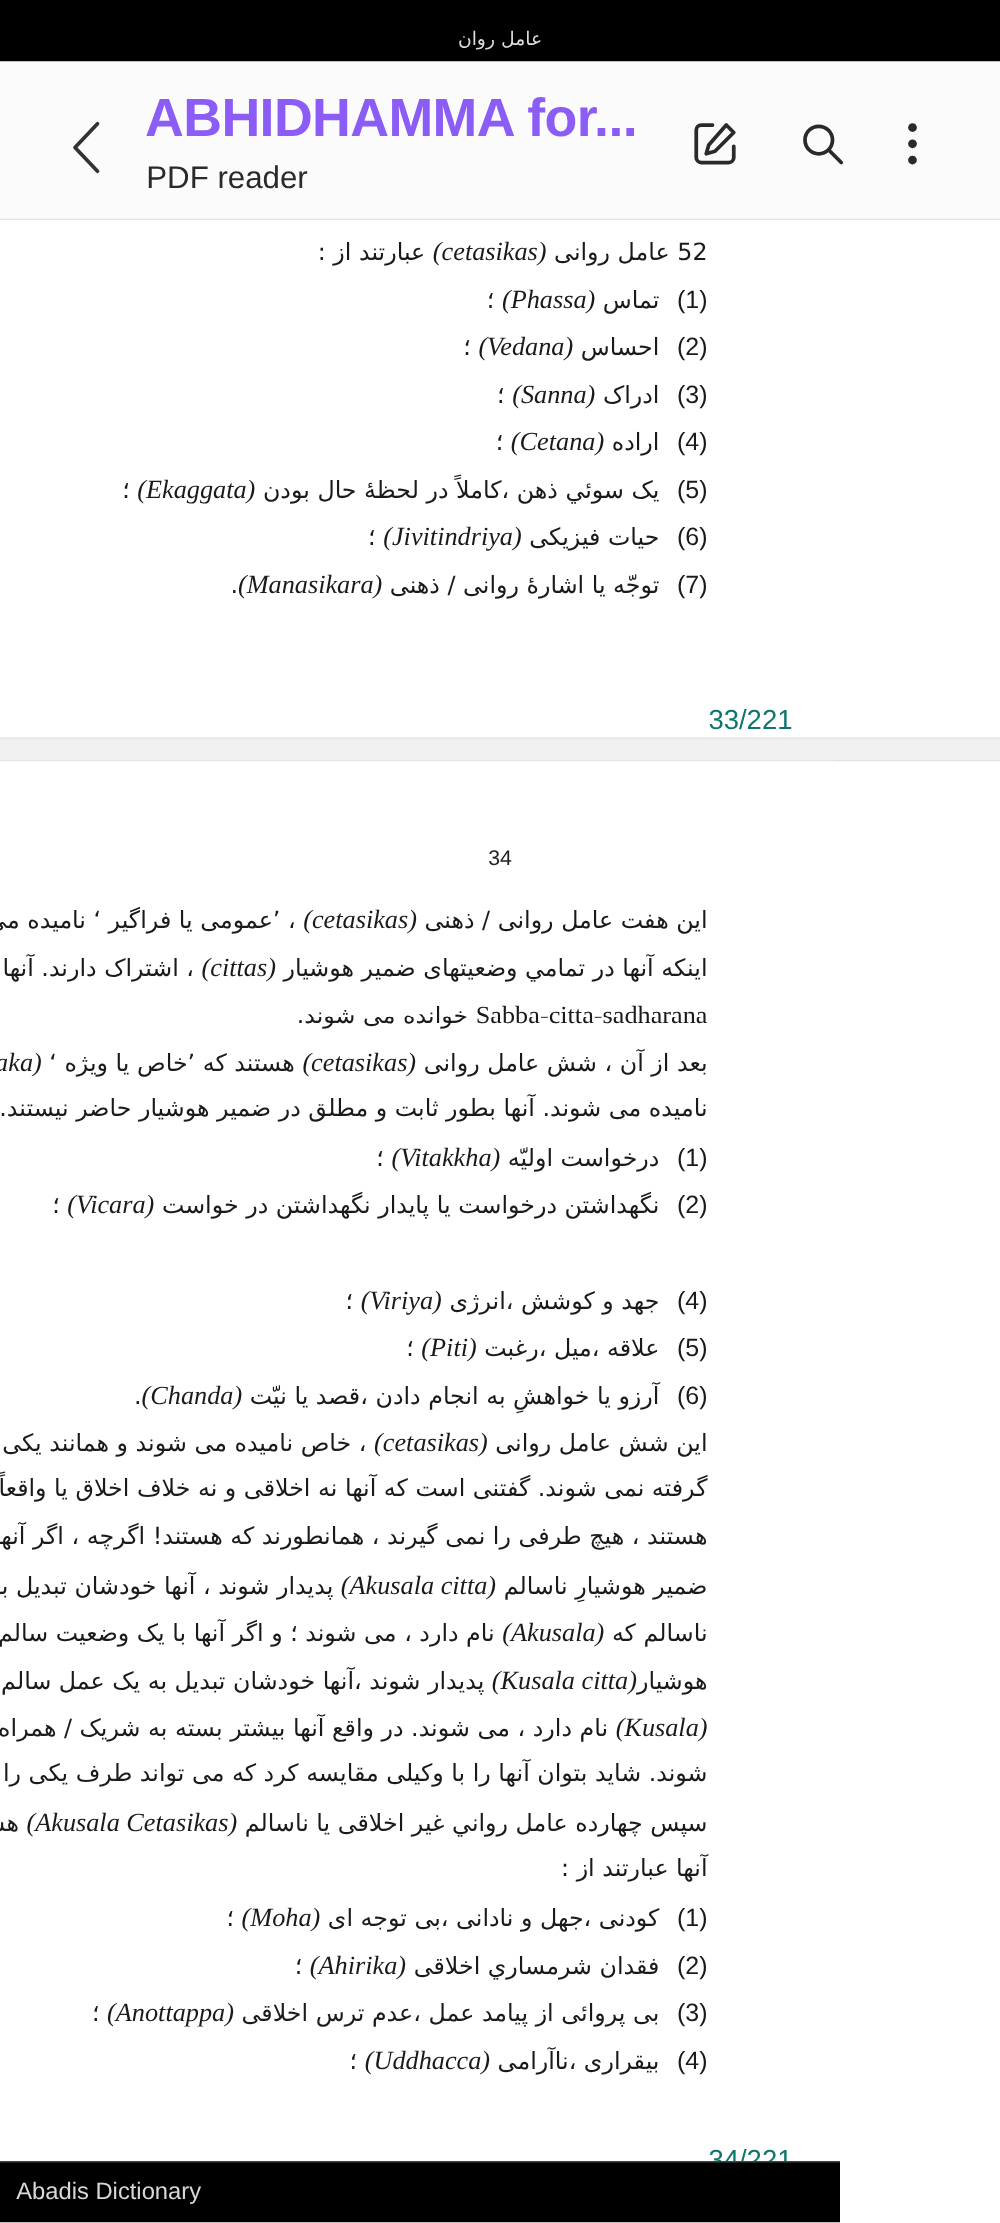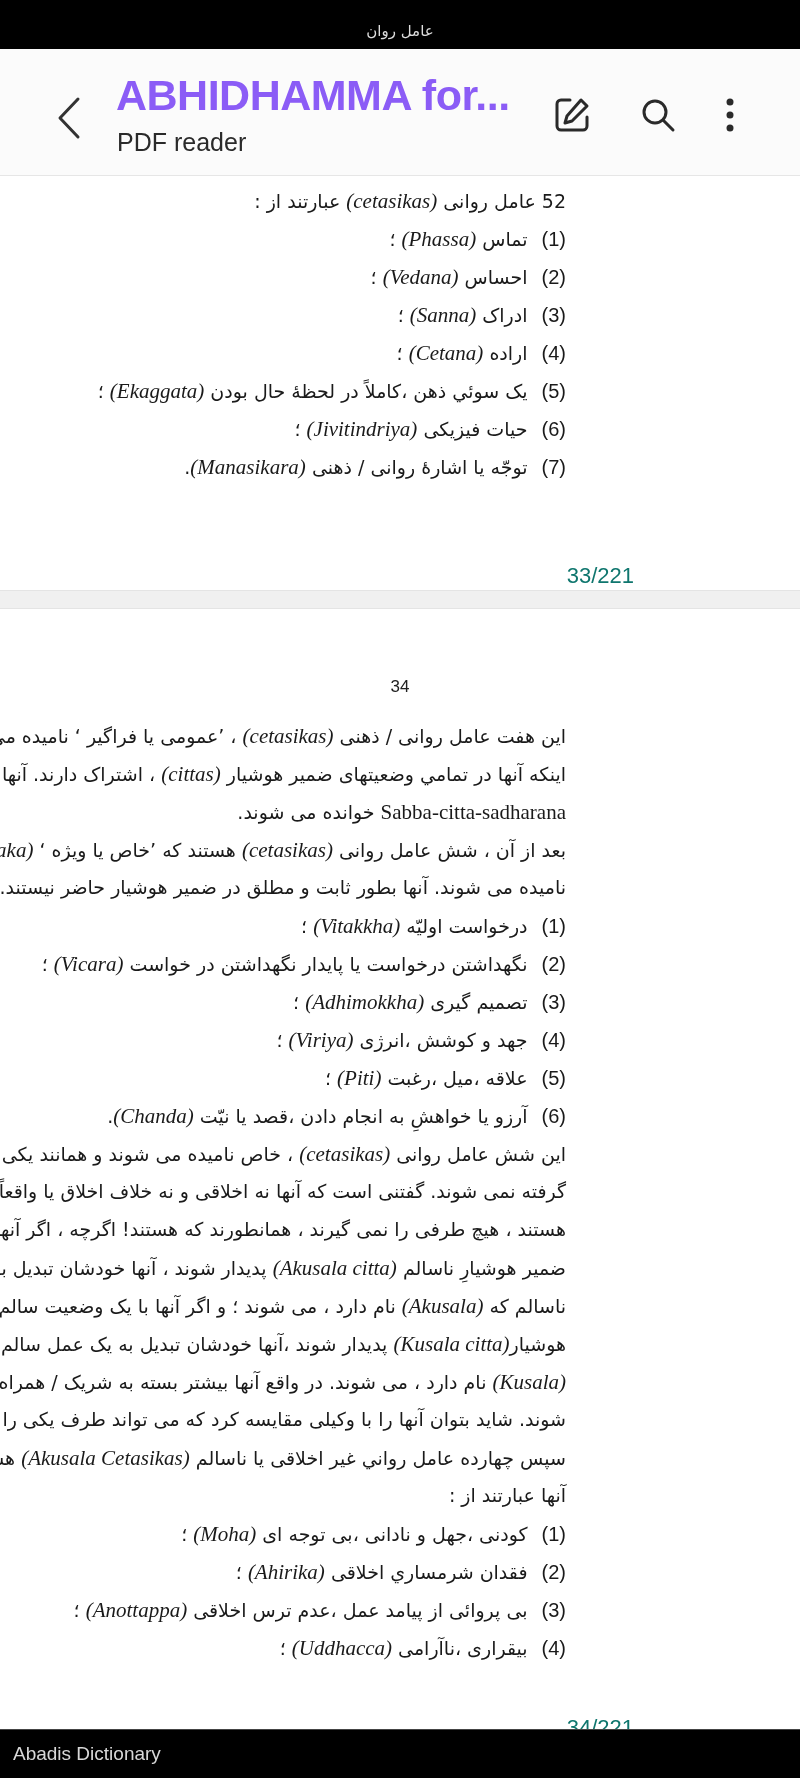--- a/index.html
+++ b/index.html
@@ -33,21 +33,21 @@
   .rtl { direction: rtl; font-family: "DejaVu Sans", sans-serif; font-size: 19px; color: #1a1a1a; }
   .line { position: absolute; right: 102px; white-space: nowrap; }
   .para-line { position: absolute; right: 102px; left: 78px; white-space: nowrap; text-align: justify; text-align-last: justify; }
   .para-line.last { text-align-last: right; }
   .lat { font-family: "Liberation Serif", serif; font-style: italic; font-size: 21px; direction: ltr; unicode-bidi: embed; }
   .num { font-family: "Liberation Sans", sans-serif; font-size: 20px; margin-left: 14px; }
 
   .page-number { position: absolute; left: 0; width: 800px; top: 68px; text-align: center;
     font-family: "Liberation Sans", sans-serif; font-size: 17px; color: #222; }
 
-  .bottombar { position: absolute; left: 0; top: 1729px; width: 800px; height: 49px; background: #000;
+  .bottombar { position: absolute; left: 0; top: 1729px; width: 672px; height: 49px; background: #000;
     border-top: 1px solid #444; display: flex; align-items: center; padding-left: 13px;
     font-family: "Liberation Sans", sans-serif; font-size: 19px; color: #d8d8d8; }
 </style>
 </head>
 <body>
 
 <div class="topbar">
   <span>عامل روان</span>
 </div>
 
@@ -149,25 +149,20 @@
   <div class="line" style="top:305px;">
     <span class="num">(1)</span><span>درخواست اولیّه</span>
     <span class="lat">(Vitakkha)</span>
     <span>؛</span>
   </div>
   <div class="line" style="top:343px;">
     <span class="num">(2)</span><span>نگهداشتن درخواست یا پایدار نگهداشتن در خواست</span>
     <span class="lat">(Vicara)</span>
     <span>؛</span>
   </div>
-  <div class="line" style="top:381px;">
-    <span class="num">(3)</span><span>تصمیم گیری</span>
-    <span class="lat">(Adhimokkha)</span>
-    <span>؛</span>
-  </div>
   <div class="line" style="top:419px;">
     <span class="num">(4)</span><span>جهد و کوشش ،انرژی</span>
     <span class="lat">(Viriya)</span>
     <span>؛</span>
   </div>
   <div class="line" style="top:457px;">
     <span class="num">(5)</span><span>علاقه ،میل ،رغبت</span>
     <span class="lat">(Piti)</span>
     <span>؛</span>
   </div>

